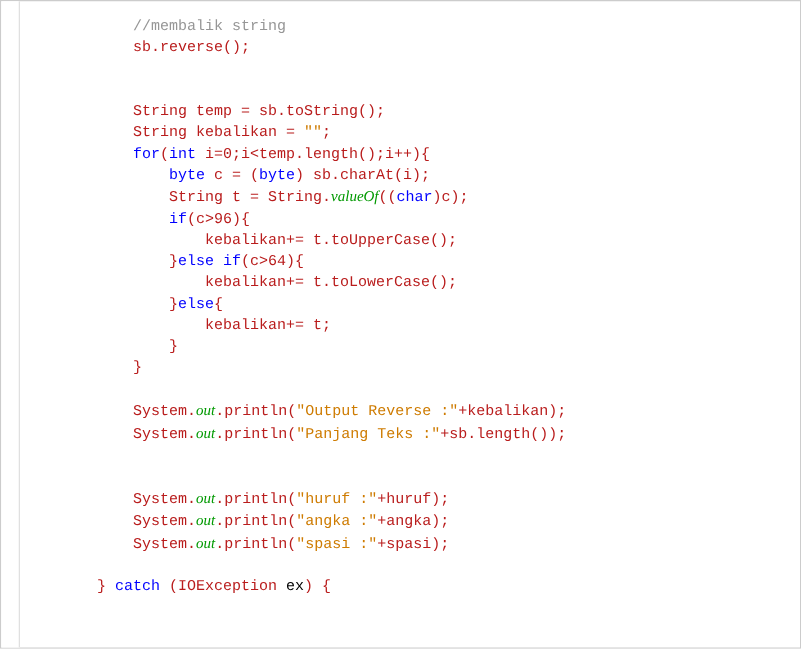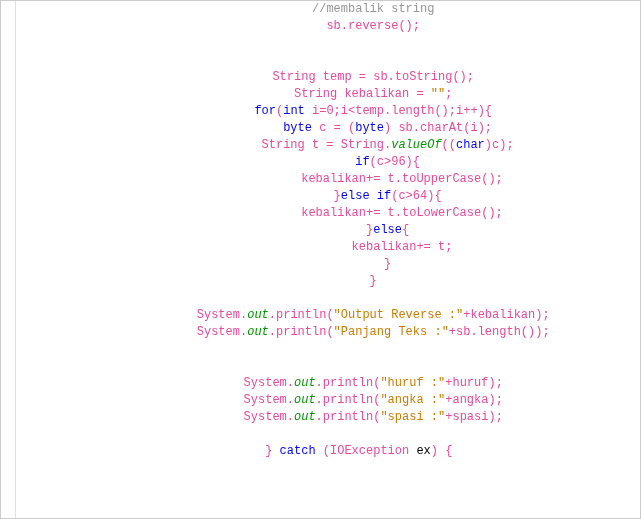--- a/index.html
+++ b/index.html
@@ -18,35 +18,34 @@
     box-sizing: border-box;
     border: 1px solid #cccccc;
   }
   .gutter {
     width: 14px;
     background: #ffffff;
     border-right: 1px solid #e0e0e0;
     flex-shrink: 0;
   }
   .code {
-    padding: 0 0 0 4px;
+    padding: 12px 0 0 4px;
     white-space: pre;
     flex: 1;
     overflow: hidden;
-    text-align: center;
   }
   .line {
     min-height: 17px;
   }
   .comment { color: #969696; }
   .keyword { color: #0000ff; font-family: Liberation Mono, monospace; }
   .string  { color: #ce7b00; }
-  .static  { color: #009900; font-style: italic; }
+  .static  { color: #009900; font-style: italic; font-family: Liberation Serif, serif; }
   .method  { }
-  .plain   { color: #ec4899; }
+  .plain   { color: #b91c1c; }
 </style>
 </head>
 <body>
 
 <div class="editor">
   <div class="gutter"></div>
   <div class="code" id="code-area"><div class="line">            <span class="comment">//membalik string</span></div><div class="line">            <span class="plain">sb.reverse();</span></div><div class="line">&nbsp;</div><div class="line">&nbsp;</div><div class="line">            <span class="plain">String temp = sb.toString();</span></div><div class="line">            <span class="plain">String kebalikan = </span><span class="string">""</span><span class="plain">;</span></div><div class="line">            <span class="keyword">for</span><span class="plain">(</span><span class="keyword">int</span><span class="plain"> i=0;i&lt;temp.length();i++){</span></div><div class="line">                <span class="keyword">byte</span><span class="plain"> c = (</span><span class="keyword">byte</span><span class="plain">) sb.charAt(i);</span></div><div class="line">                <span class="plain">String t = String.</span><span class="static">valueOf</span><span class="plain">((</span><span class="keyword">char</span><span class="plain">)c);</span></div><div class="line">                <span class="keyword">if</span><span class="plain">(c&gt;96){</span></div><div class="line">                    <span class="plain">kebalikan+= t.toUpperCase();</span></div><div class="line">                <span class="plain">}</span><span class="keyword">else if</span><span class="plain">(c&gt;64){</span></div><div class="line">                    <span class="plain">kebalikan+= t.toLowerCase();</span></div><div class="line">                <span class="plain">}</span><span class="keyword">else</span><span class="plain">{</span></div><div class="line">                    <span class="plain">kebalikan+= t;</span></div><div class="line">                <span class="plain">}</span></div><div class="line">            <span class="plain">}</span></div><div class="line">&nbsp;</div><div class="line">            <span class="plain">System.</span><span class="static">out</span><span class="plain">.println(</span><span class="string">"Output Reverse :"</span><span class="plain">+kebalikan);</span></div><div class="line">            <span class="plain">System.</span><span class="static">out</span><span class="plain">.println(</span><span class="string">"Panjang Teks :"</span><span class="plain">+sb.length());</span></div><div class="line">&nbsp;</div><div class="line">&nbsp;</div><div class="line">            <span class="plain">System.</span><span class="static">out</span><span class="plain">.println(</span><span class="string">"huruf :"</span><span class="plain">+huruf);</span></div><div class="line">            <span class="plain">System.</span><span class="static">out</span><span class="plain">.println(</span><span class="string">"angka :"</span><span class="plain">+angka);</span></div><div class="line">            <span class="plain">System.</span><span class="static">out</span><span class="plain">.println(</span><span class="string">"spasi :"</span><span class="plain">+spasi);</span></div><div class="line">&nbsp;</div><div class="line">        <span class="plain">} </span><span class="keyword">catch</span><span class="plain"> (IOException </span><span class="method">ex</span><span class="plain">) {</span></div></div>
 </div>
 
 </body></html>

